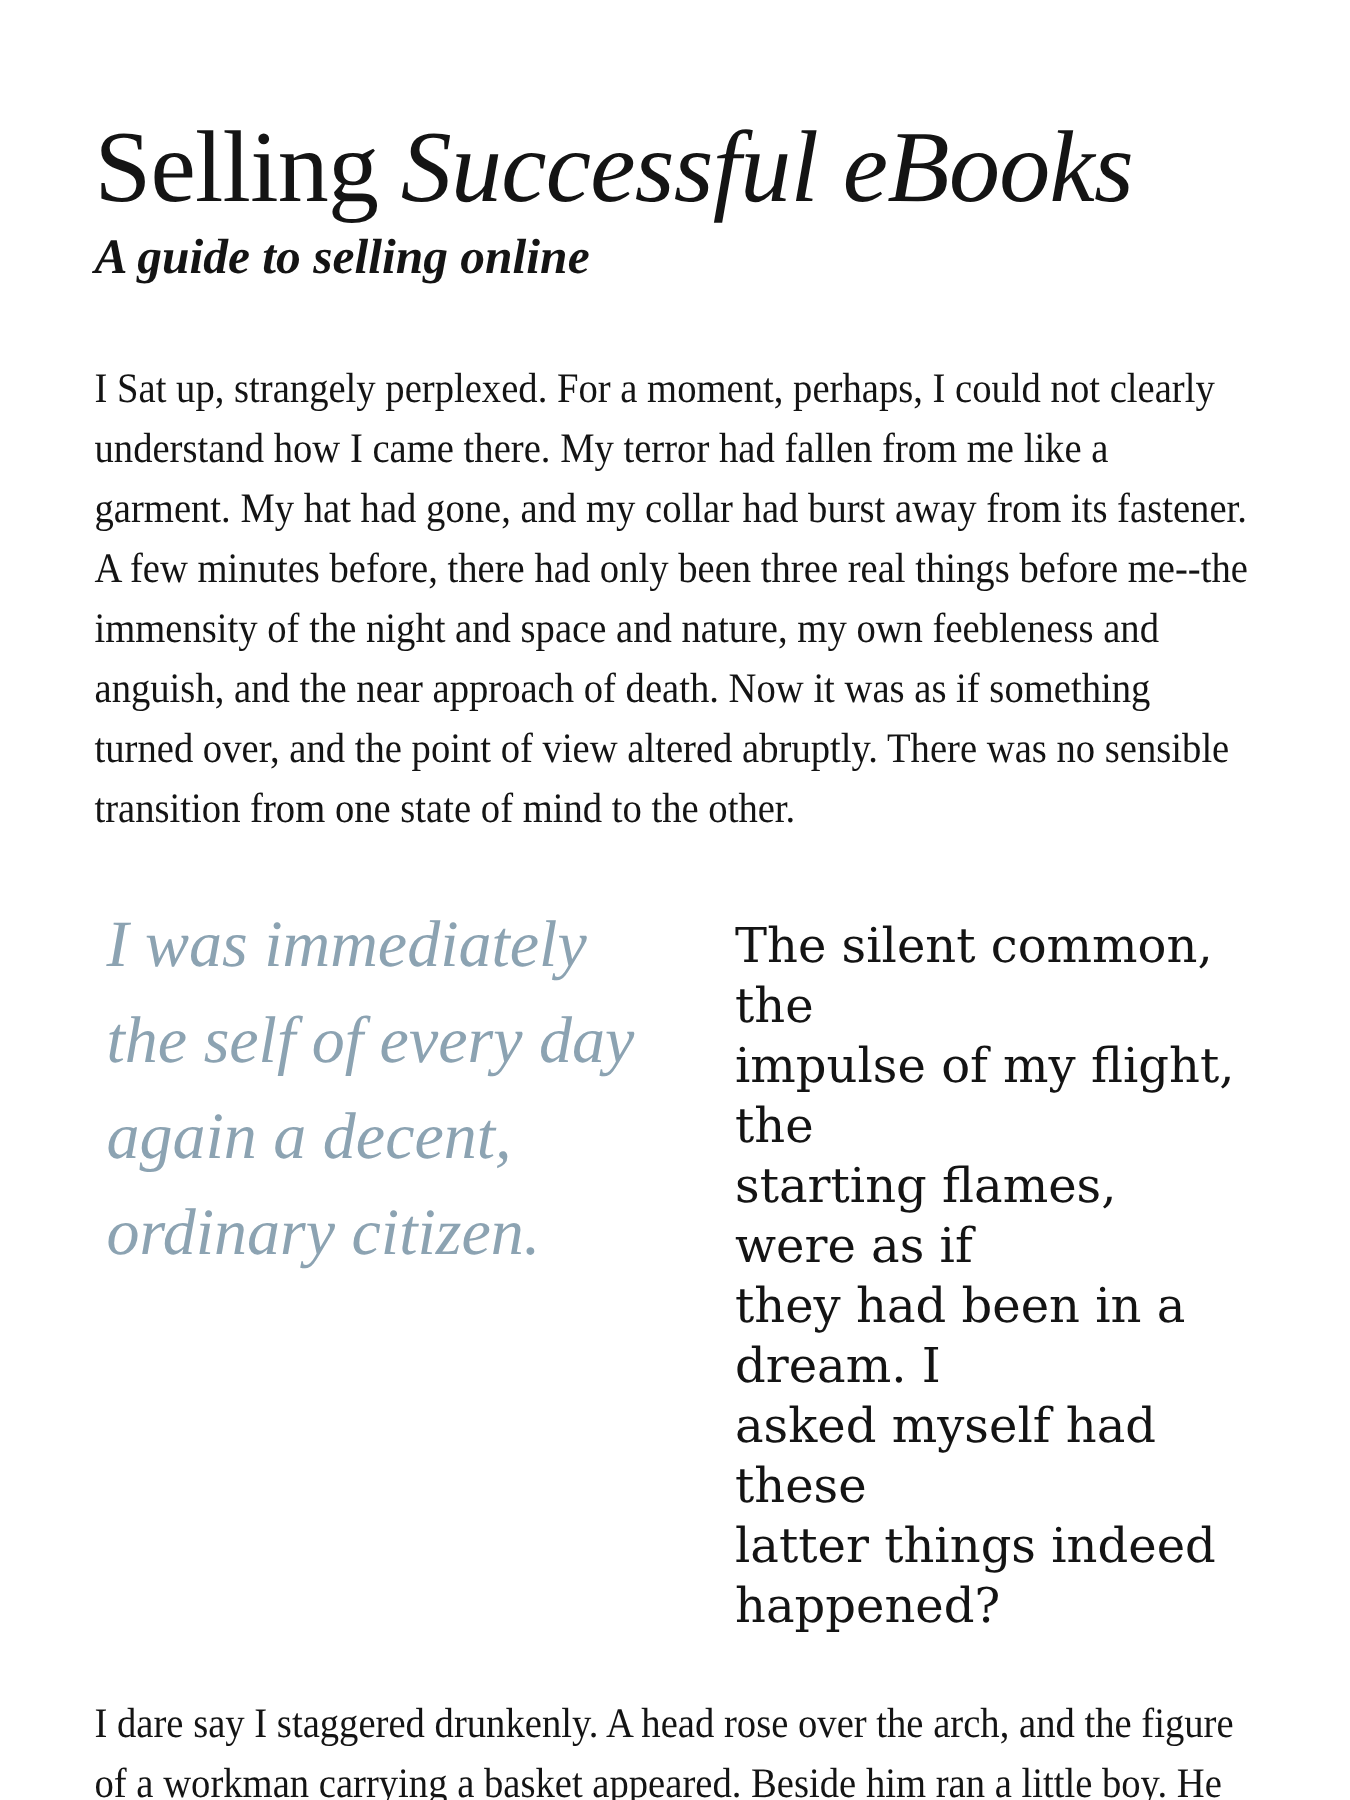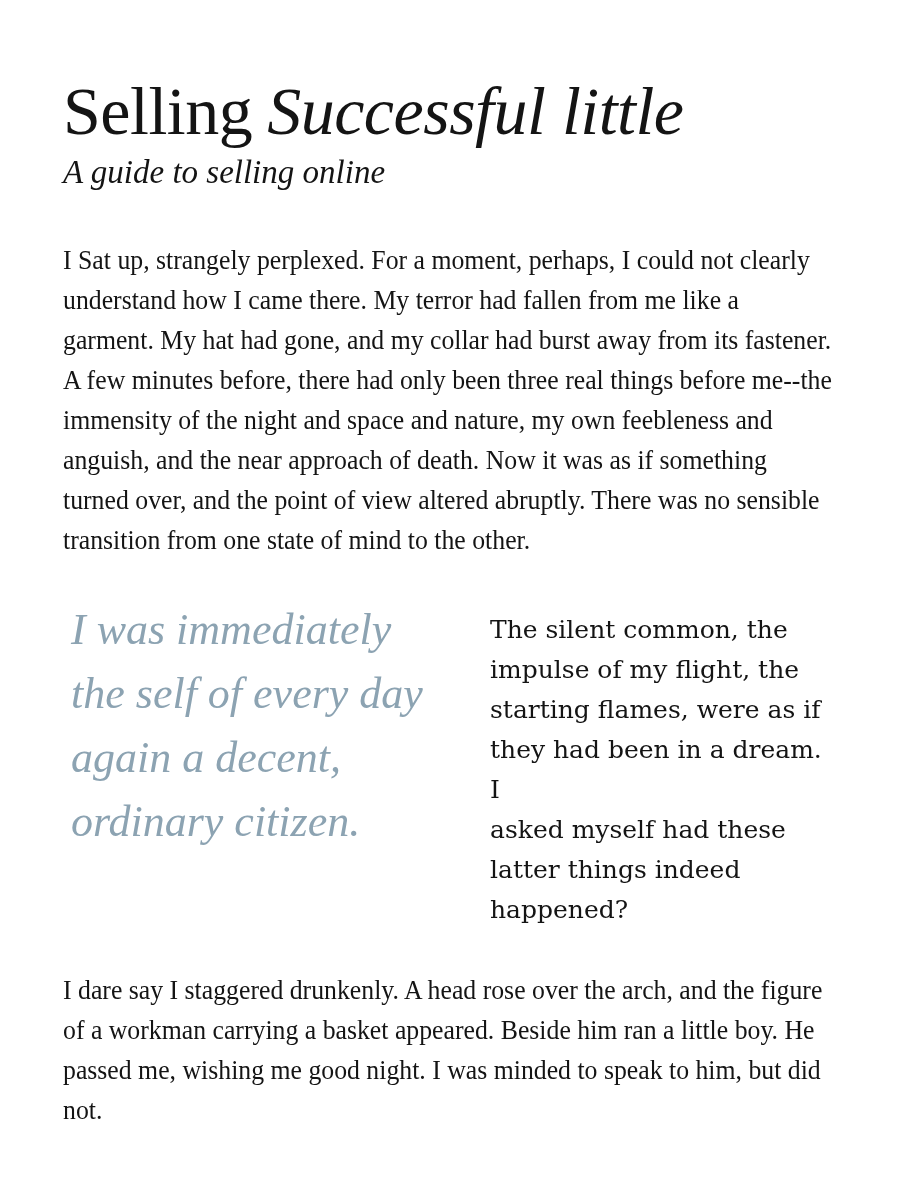--- a/index.html
+++ b/index.html
@@ -22,21 +22,21 @@
     letter-spacing: -0.5px;
     white-space: nowrap;
   }
   h1.title .t-bold { font-weight: 400; font-style: normal; }
   h1.title .t-italic { font-style: italic; font-weight: 400; margin-left: 0.22em; }
   .subtitle {
     margin: 0;
     font-size: 33px;
     line-height: 1.2;
     font-style: italic;
-    font-weight: 400;
+    font-weight: 700;
   }
   p.body-par {
     margin: 48px 0 0 0;
     width: 839px;
     font-size: 28px;
     line-height: 40px;
     transform: scaleX(0.92);
     transform-origin: 0 0;
   }
   .cols {
@@ -50,32 +50,32 @@
     width: 400px;
     font-size: 44px;
     line-height: 64px;
     font-style: italic;
     white-space: pre-line;
   }
   p.side-par {
     margin: 12px 0 0 19px;
     width: 345px;
     font-family: "DejaVu Serif", serif;
-    font-size: 25px;
+    font-size: 32px;
     line-height: 40px;
     white-space: pre-line;
   }
   p.last-par { margin-top: 40px; }
 </style>
 </head>
 <body>
 
 <div class="page">
 
-  <h1 class="title"><span class="t-bold">Selling</span><span class="t-italic">Successful little</span></h1>
+  <h1 class="title"><span class="t-bold">Selling</span><span class="t-italic">Successful eBooks</span></h1>
 
   <div class="subtitle">A guide to selling online</div>
 
   <p class="body-par">I Sat up, strangely perplexed. For a moment, perhaps, I could not clearly understand how I came there. My terror had fallen from me like a garment. My hat had gone, and my collar had burst away from its fastener. A few minutes before, there had only been three real things before me--the immensity of the night and space and nature, my own feebleness and anguish, and the near approach of death. Now it was as if something turned over, and the point of view altered abruptly. There was no sensible transition from one state of mind to the other.</p>
 
   <div class="cols">
     <blockquote class="pullquote" style="color: rgb(140, 163, 178);">I was immediately
 the self of every day
 again a decent,
 ordinary citizen.</blockquote>

